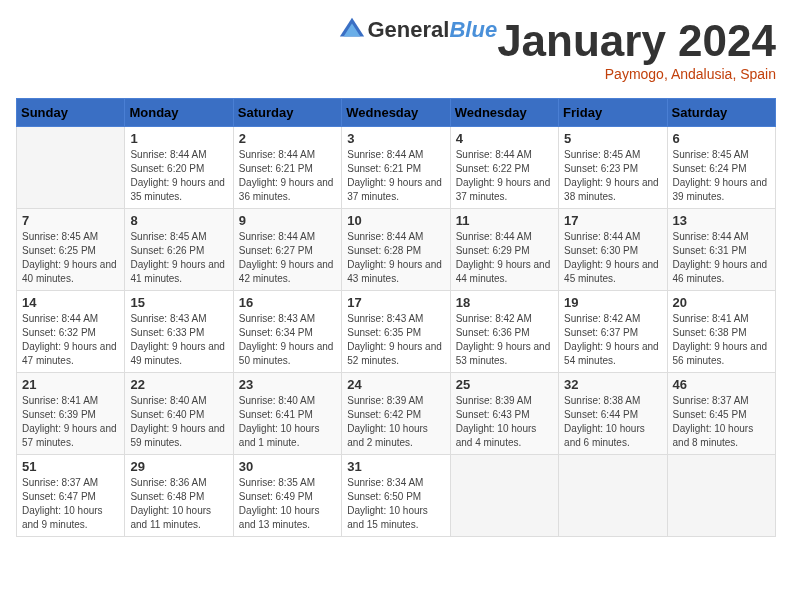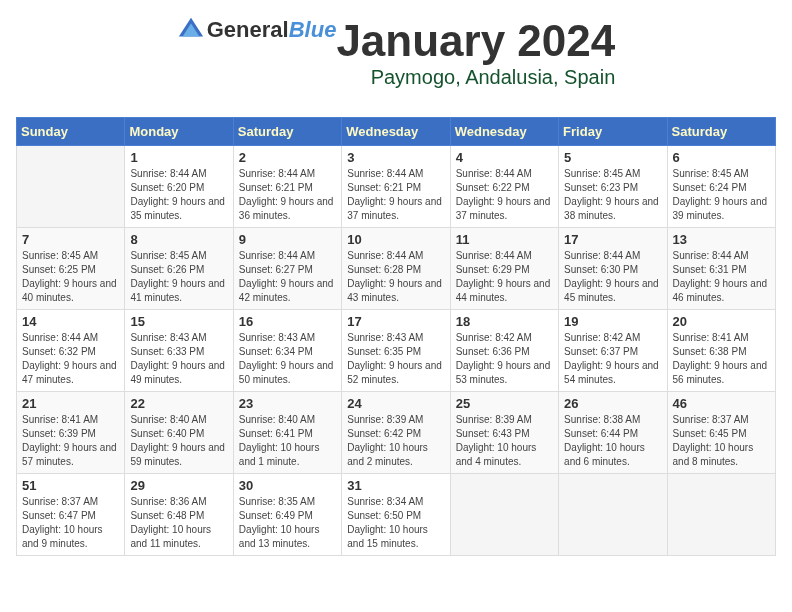--- a/index.html
+++ b/index.html
@@ -5,53 +5,53 @@
     * { box-sizing: border-box; margin: 0; padding: 0; }
     body {
       font-family: Arial, sans-serif;
       background: #fff;
       width: 792px;
       min-height: 612px;
       padding: 16px;
     }
     .header {
       display: flex;
-      justify-content: center;
+      justify-content: flex-end;
       align-items: flex-start;
-      margin-bottom: 28px;
+      margin-bottom: 16px;
     }
     .logo {
       display: flex;
       align-items: center;
     }
     .logo-icon {
       width: 28px;
       height: 28px;
       margin-right: 2px;
     }
     .title-block {
       text-align: right;
     }
     .month-year {
       font-size: 44px;
       font-weight: bold;
       color: #333;
     }
     .location {
-      font-size: 20px;
-      color: #14532d;
+      font-size: 14px;
+      color: #c2410c;
     }
     .calendar {
       width: 100%;
       border-collapse: collapse;
       border: 1px solid #ccc;
     }
     .calendar th {
       background-color: #3a6fc4;
-      color: #fef9c3;
+      color: #000000;
       font-size: 13px;
       font-weight: bold;
       padding: 6px 4px;
       text-align: left;
       border: 1px solid #4a7fd4;
     }
     .calendar td {
       vertical-align: top;
       padding: 4px 5px;
       border: 1px solid #ddd;
@@ -212,21 +212,21 @@
         </td>
         <td>
           <span class="day-num">24</span>
           <div class="day-info">Sunrise: 8:39 AM<br>Sunset: 6:42 PM<br>Daylight: 10 hours and 2 minutes.</div>
         </td>
         <td>
           <span class="day-num">25</span>
           <div class="day-info">Sunrise: 8:39 AM<br>Sunset: 6:43 PM<br>Daylight: 10 hours and 4 minutes.</div>
         </td>
         <td>
-          <span class="day-num">26</span>
+          <span class="day-num">32</span>
           <div class="day-info">Sunrise: 8:38 AM<br>Sunset: 6:44 PM<br>Daylight: 10 hours and 6 minutes.</div>
         </td>
         <td>
           <span class="day-num">46</span>
           <div class="day-info">Sunrise: 8:37 AM<br>Sunset: 6:45 PM<br>Daylight: 10 hours and 8 minutes.</div>
         </td>
       </tr>
       <tr>
         <td>
           <span class="day-num">51</span>

